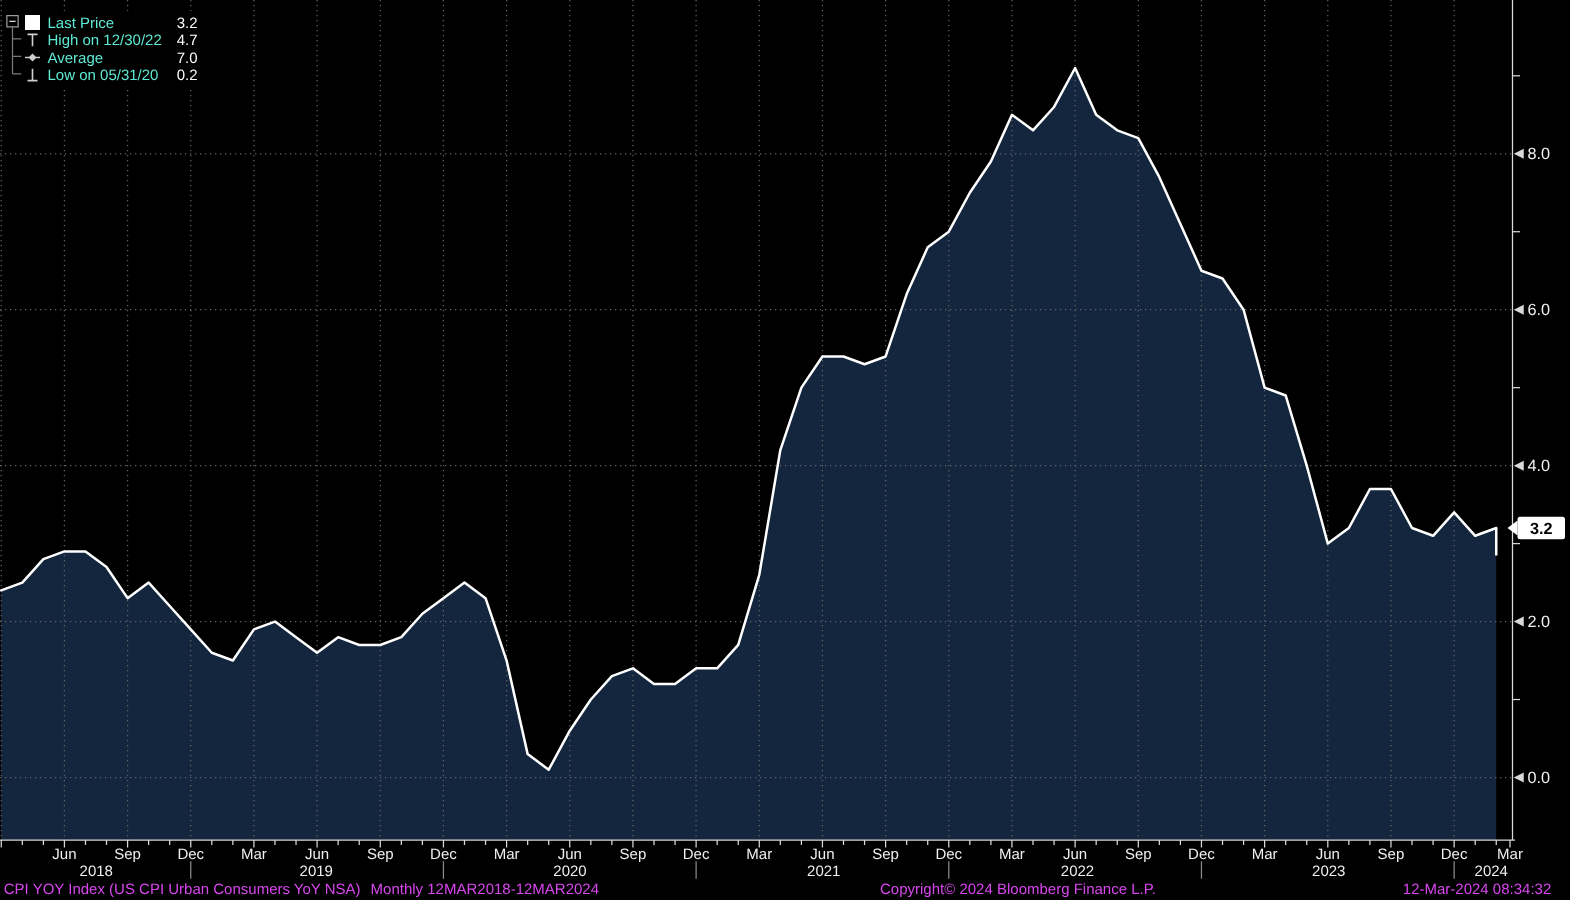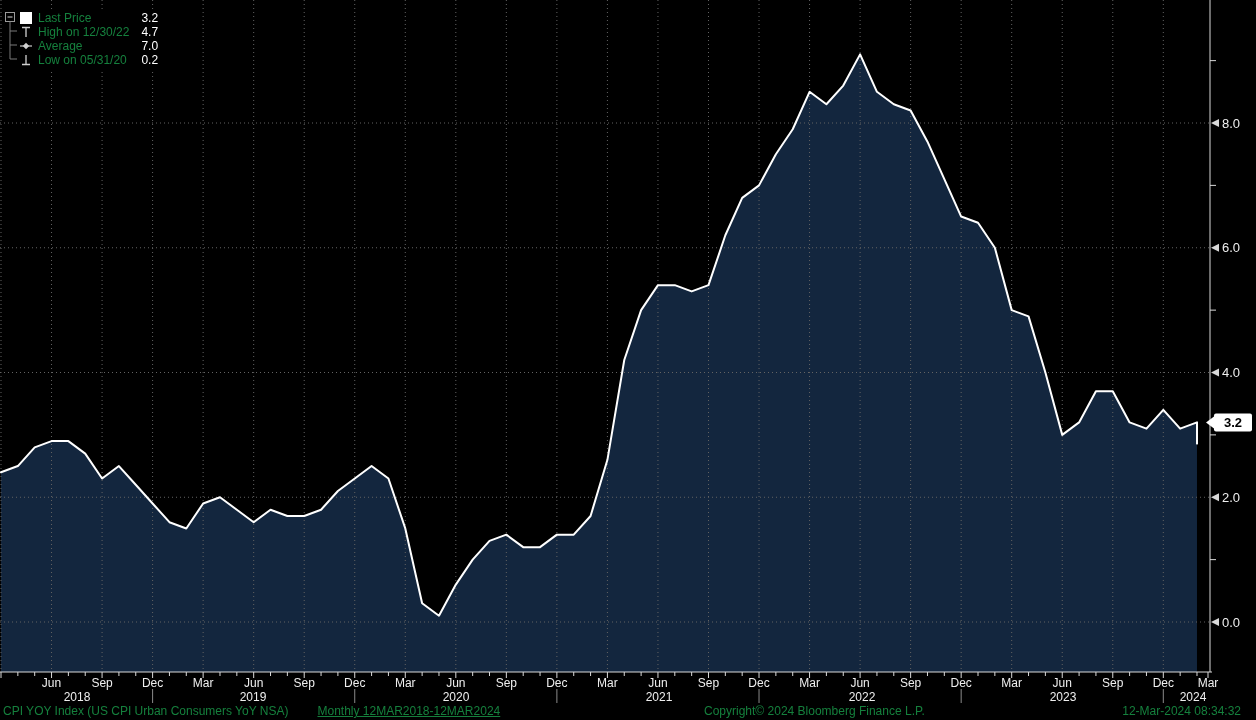--- a/index.html
+++ b/index.html
@@ -6,29 +6,29 @@
   #screen{position:relative;width:1256px;height:720px;background:#000;overflow:hidden;
           font-family:"Liberation Sans",sans-serif;}
   #chart-svg{position:absolute;left:0;top:0;}
   #chart-svg text{font-family:"Liberation Sans",sans-serif;}
 
   
   .legend{position:absolute;left:3px;top:9px;background:#000;padding:2px 5px 2px 0;z-index:5;}
   .legend .tree{position:absolute;left:0;top:2px;}
   .lrow{display:grid;grid-template-columns:15px 1fr auto;column-gap:4px;align-items:center;
         height:14px;padding-left:16px;min-width:134px;}
-  .llabel{color:#15803d;font-size:12px;white-space:nowrap;}
+  .llabel{color:#5eead4;font-size:12px;white-space:nowrap;}
   .lval{color:#fff;font-size:12px;text-align:right;padding-left:8px;}
   .licon{display:flex;align-items:center;justify-content:center;width:14px;height:14px;}
   .swatch{width:12px;height:12px;background:#fff;}
 
   
-  .footer{position:absolute;left:0;right:0;bottom:0;height:17px;color:#15803d;font-size:12px;line-height:16px;}
+  .footer{position:absolute;left:0;right:0;bottom:0;height:17px;color:#d946ef;font-size:12px;line-height:16px;}
   .f-left{position:absolute;left:3px;bottom:1px;display:flex;white-space:nowrap;}
-  .f-range{margin-left:29px;text-decoration:underline;}
+  .f-range{margin-left:8px;}
   .f-copy{position:absolute;left:686px;bottom:1px;white-space:nowrap;margin-left:18px;}
   .f-time{position:absolute;right:15px;bottom:1px;white-space:nowrap;}
 </style>
 </head>
 <body>
 
 <div id="screen">
 
   <svg id="chart-svg" width="1256" height="720">
       <g>

